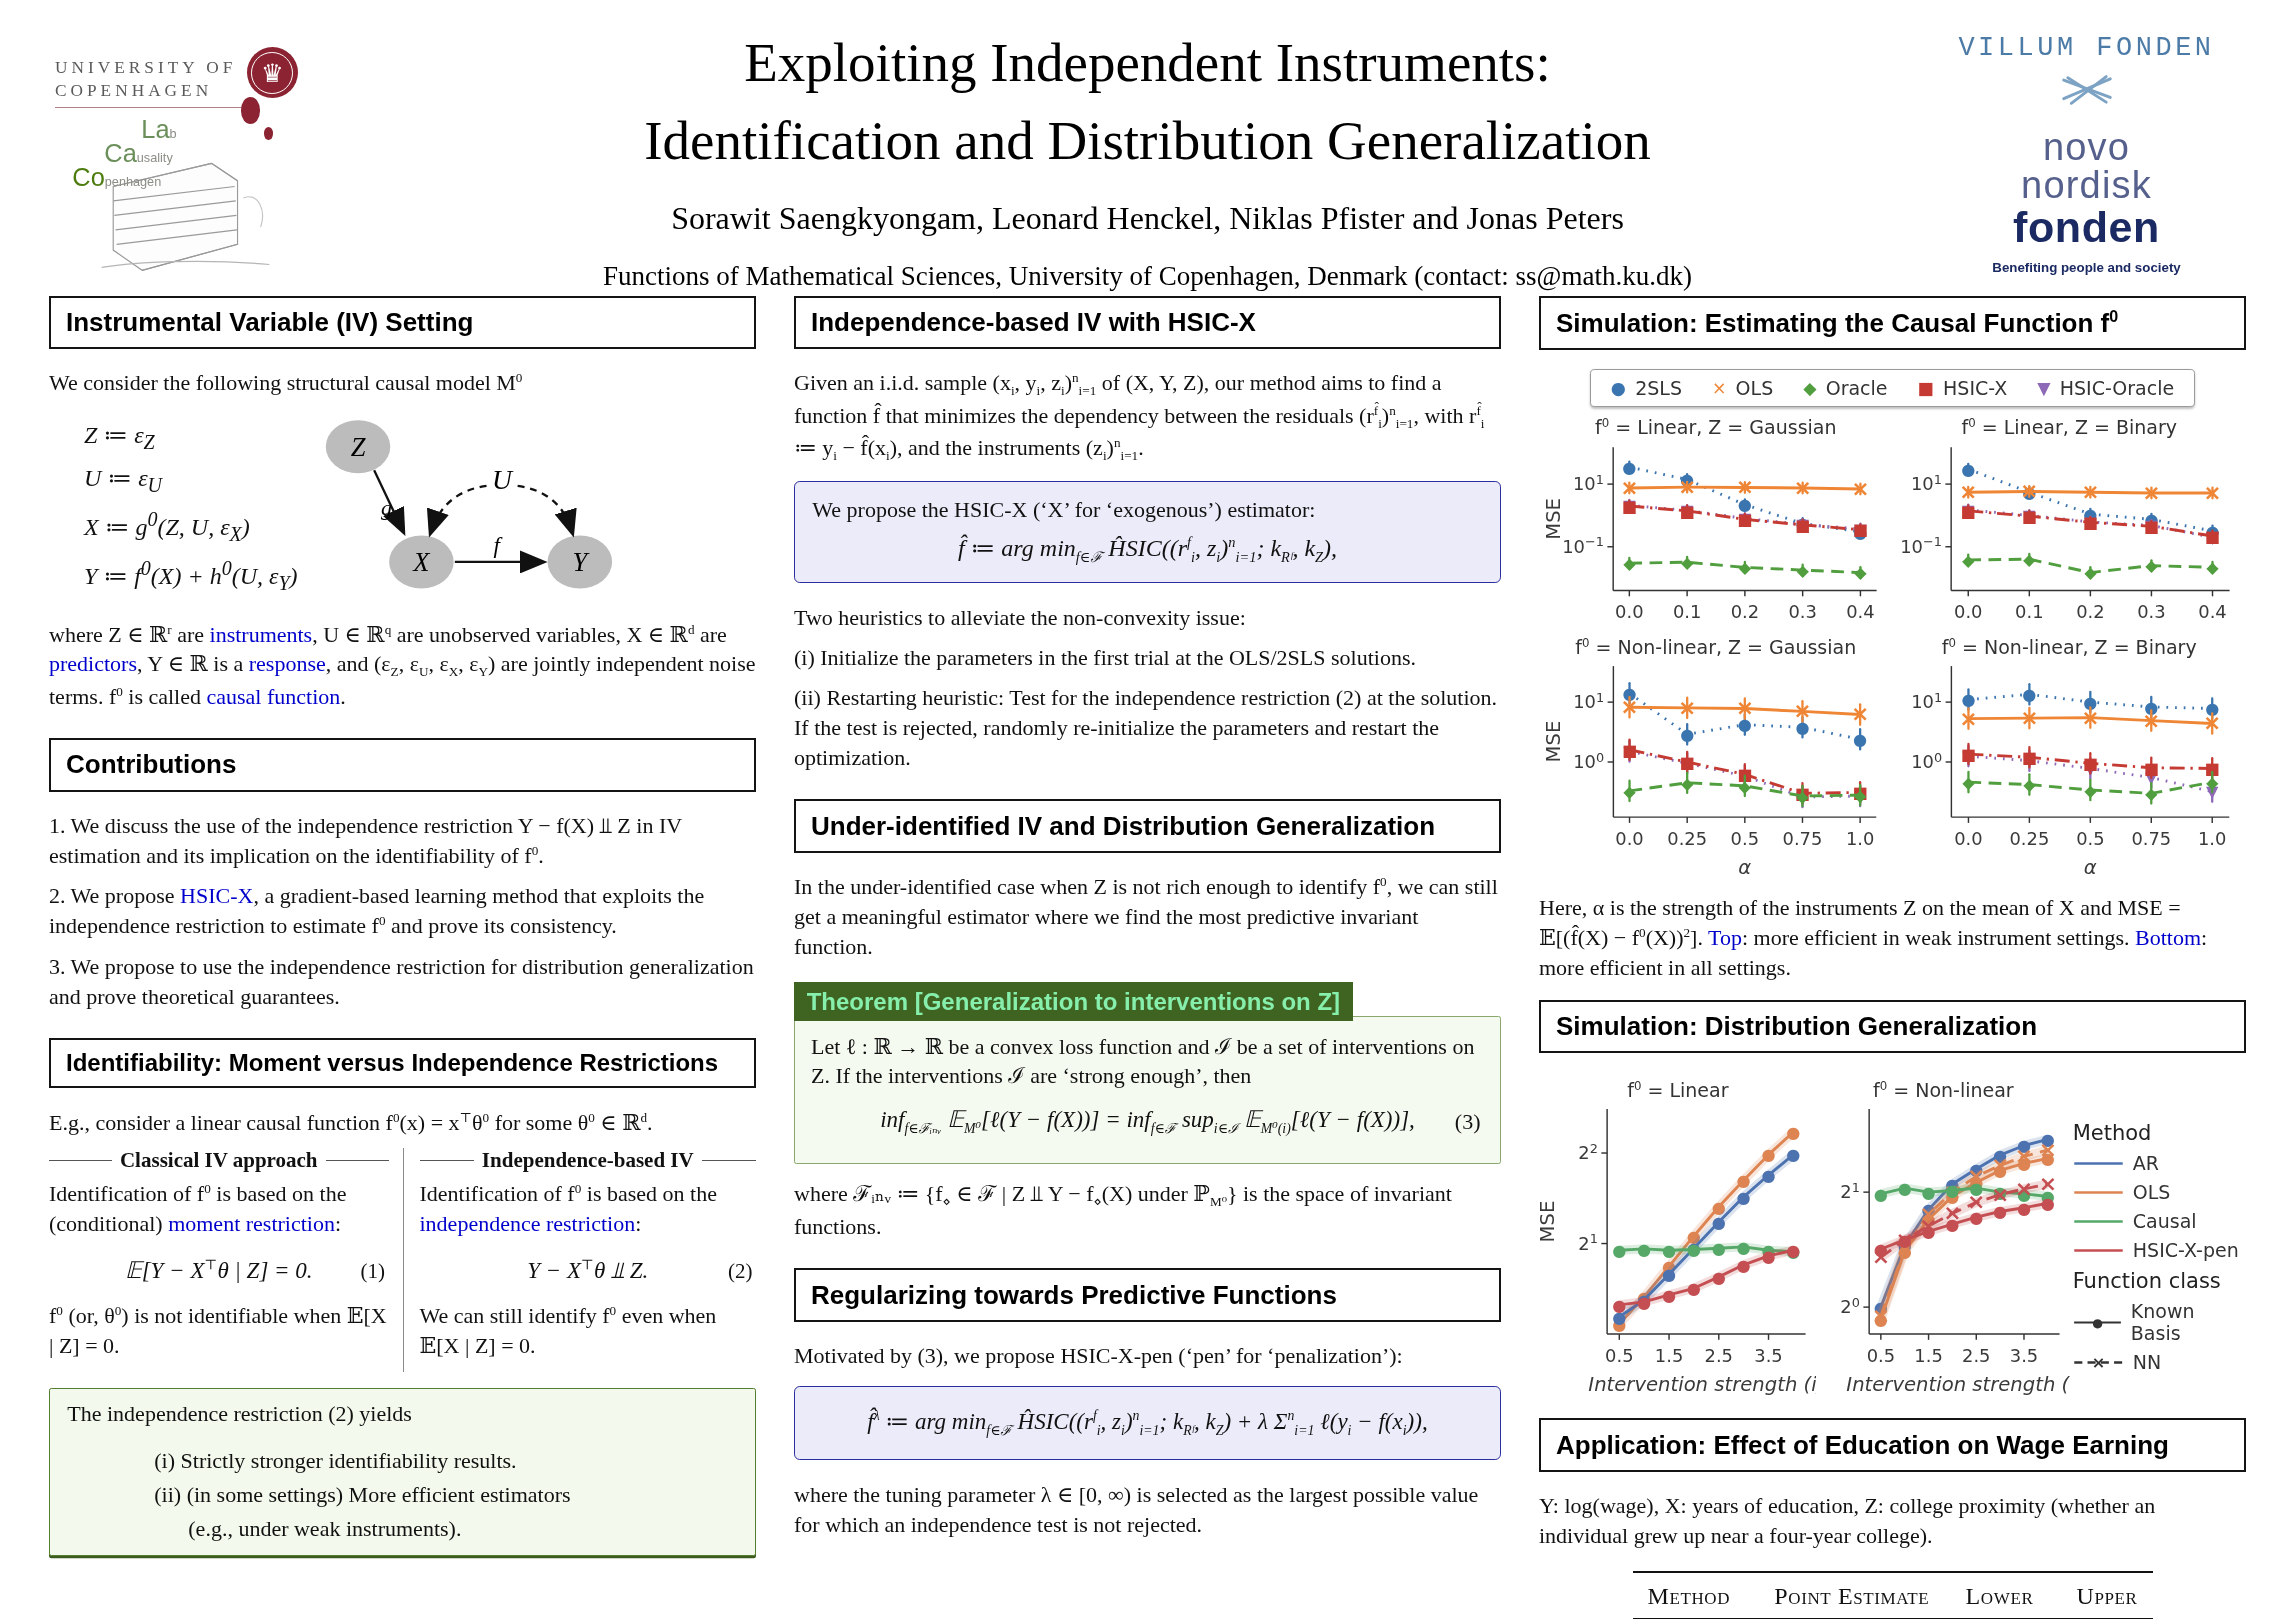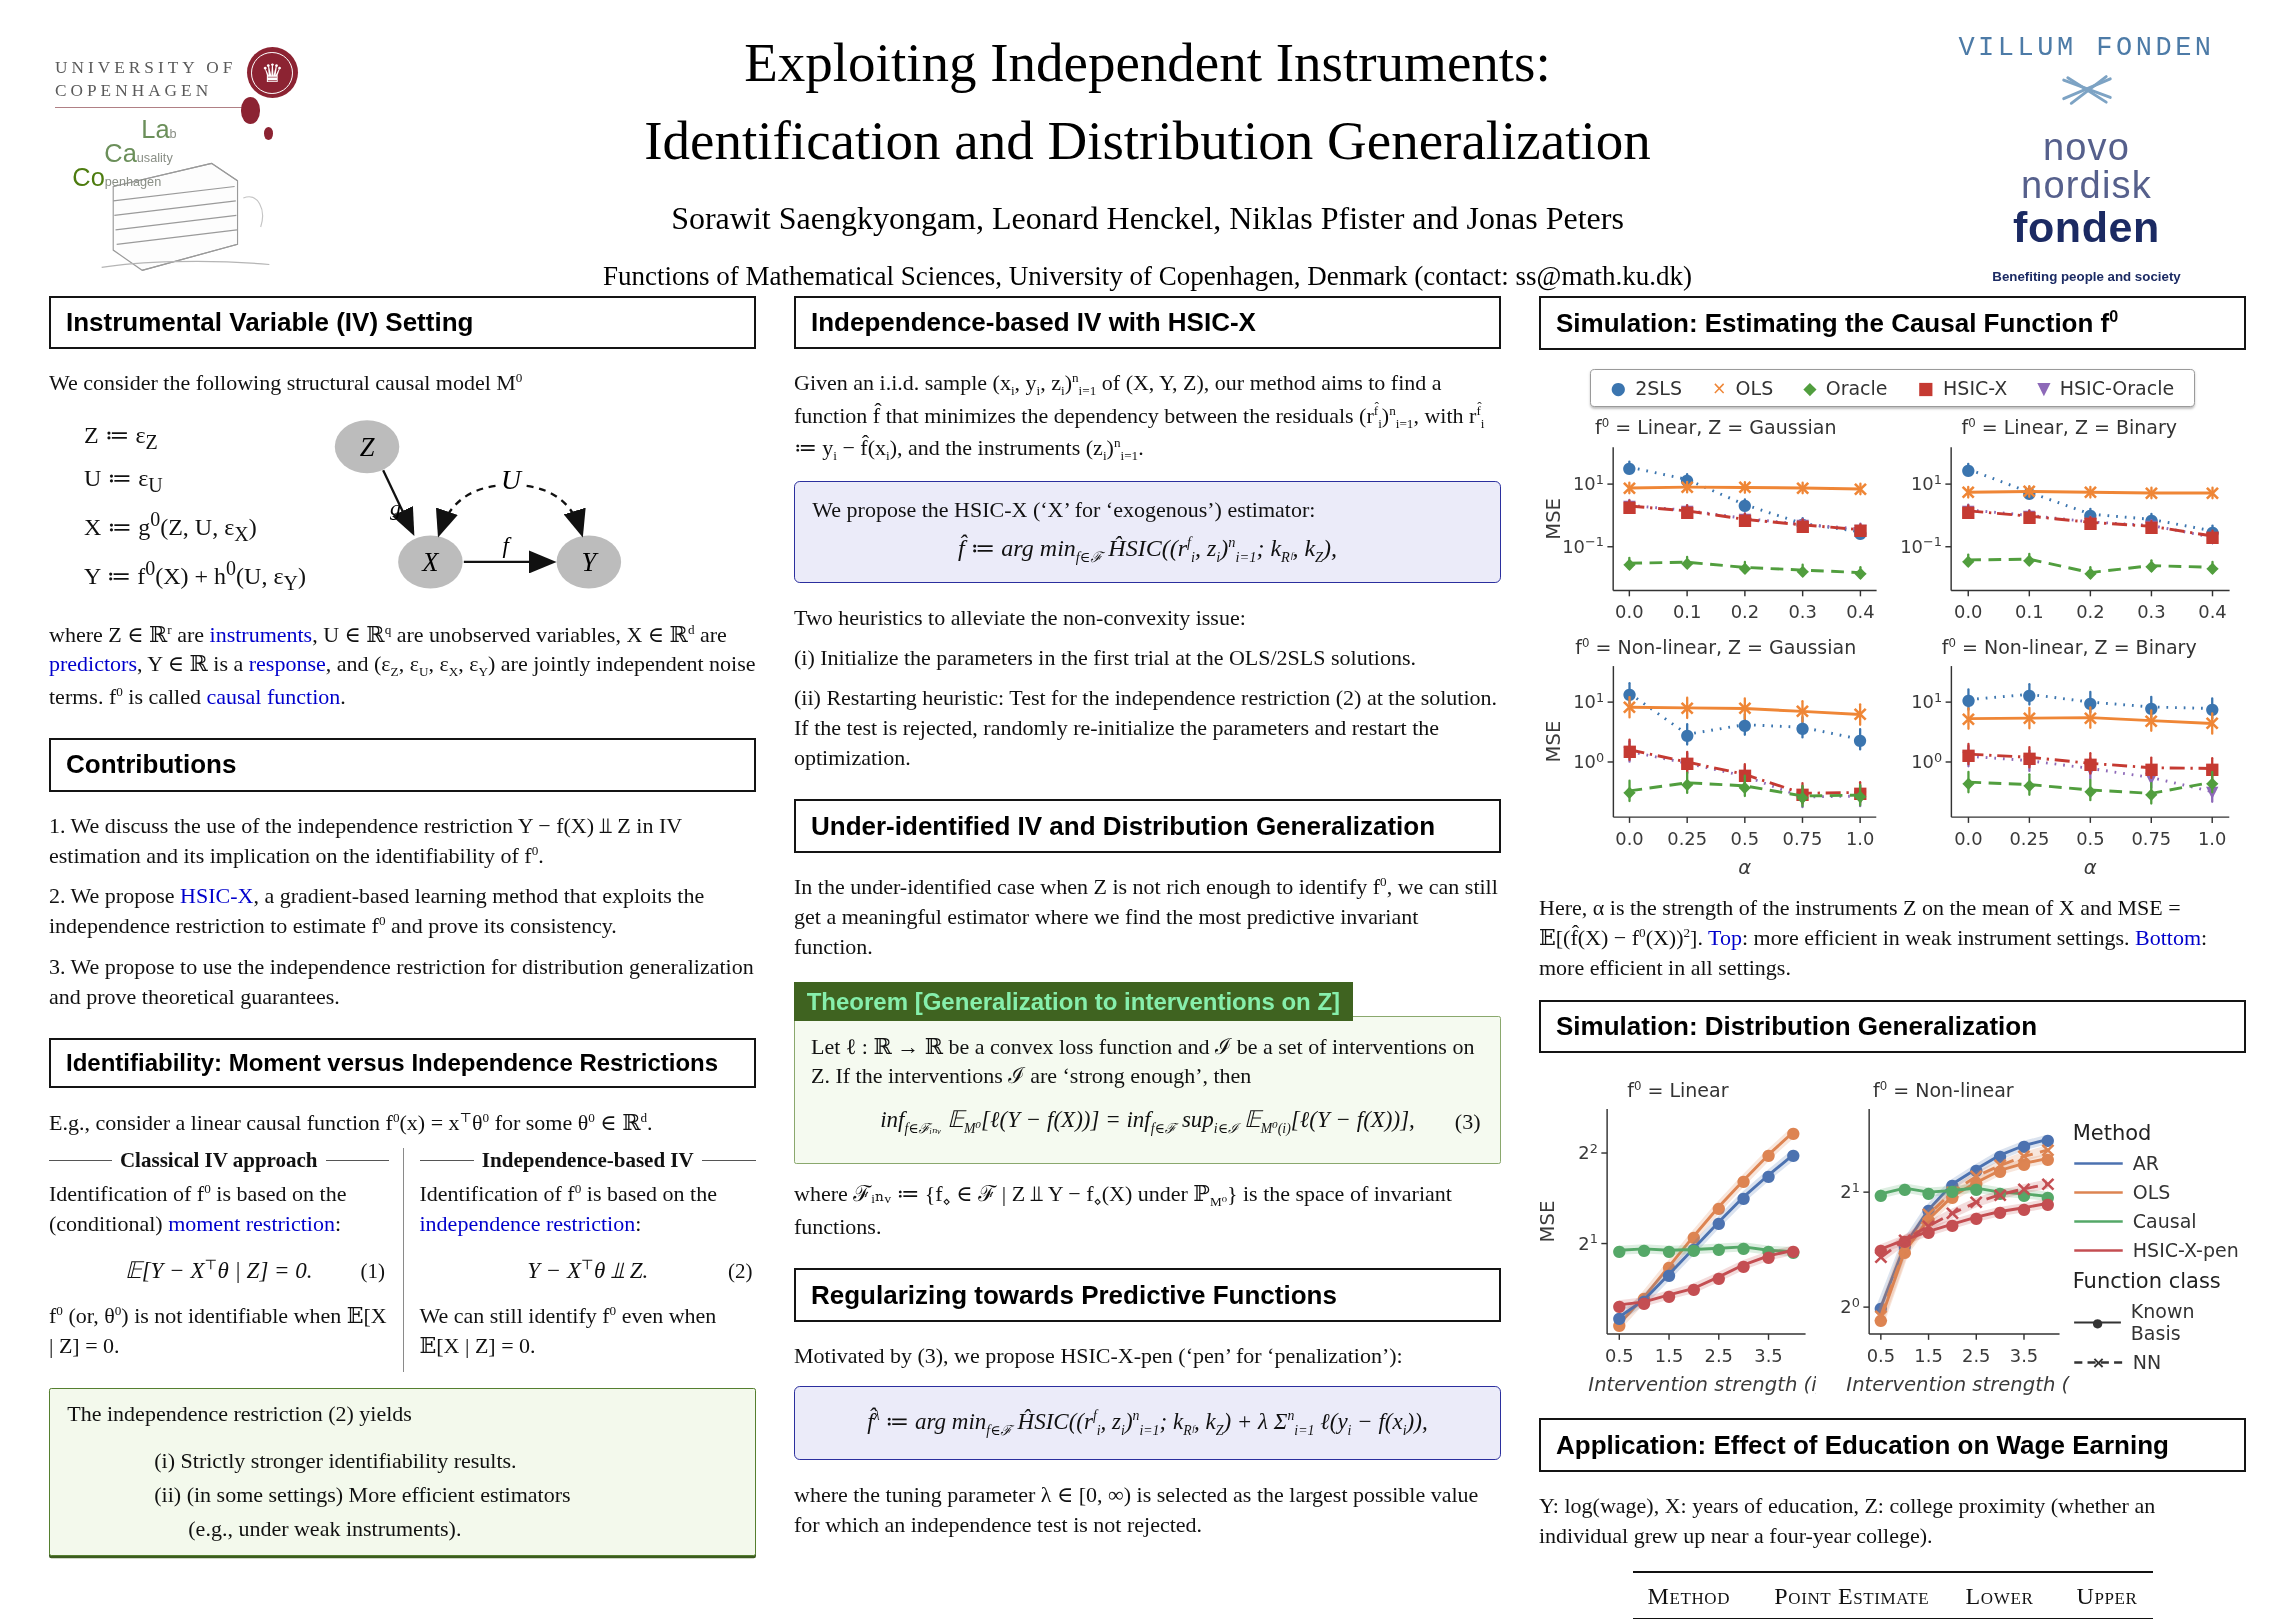--- a/index.html
+++ b/index.html
@@ -30,33 +30,33 @@
   .ptitle{font-size:55px;font-weight:400;line-height:1.42;font-family:"Liberation Serif",serif;color:#000}
   .pauthors{font-size:32px;margin-top:19.6px;color:#000}
   .pdept{font-size:27px;margin-top:24px;color:#000}
 
   .funders{position:absolute;right:64px;top:33px;width:289px;text-align:center}
   .villum{font-family:Liberation Mono, monospace;color:#4d7ba7;font-size:27px;letter-spacing:3.5px}
   .vmark{margin:10.4px auto 2.3px}
   .novo{margin-top:15px;font-family:"Liberation Sans",sans-serif;text-align:center}
   .novo-l1,.novo-l2{font-size:38px;color:#56608c;font-weight:400;line-height:1.02;letter-spacing:1.2px}
   .novo-l3{font-size:43px;color:#1b2a63;font-weight:700;line-height:1.05;letter-spacing:0.6px}
-  .novo-tag{font-size:13.3px;color:#1b2a63;font-weight:700;margin-top:19px}
+  .novo-tag{font-size:13.3px;color:#1b2a63;font-weight:700;margin-top:10px}
 
   
   .columns{display:flex;gap:38px;padding:3.5px 49px 0 49px;flex:1 1 auto}
   .col{width:707px;flex:0 0 auto}
   .box-header{border:2.3px solid #141414;background:#fff;padding:9.2px 15px;margin-bottom:19.6px;font-family:"Liberation Sans",sans-serif;font-weight:700;font-size:26px;color:#000}
   .box-header sup{font-size:0.62em}
   .section{margin-bottom:26.6px}
   .body{font-size:22px;line-height:1.36;margin-bottom:10.4px}
   .body sup,.eq sup{font-size:0.6em}
   .body sub,.eq sub{font-size:0.6em}
   .blue{color:#0000cc}
-  .eqblock{font-size:24px;line-height:1.7;margin:5.8px 0 5.8px 35px}
+  .eqblock{font-size:24px;font-style:italic;line-height:1.7;margin:5.8px 0 5.8px 35px}
   .eqrow{position:relative;text-align:center;font-size:24px;font-style:italic;margin:15px 0}
   .eqrow .eqnum{position:absolute;right:3.5px;top:2.3px;font-style:normal;font-size:22px}
   .scm{display:flex;align-items:center;gap:5.8px;margin:8px 0 14px 0}
   .scm svg{flex:0 0 auto}
 
   .ivgrid{display:grid;grid-template-columns:1fr 1fr;margin-top:5.8px}
   .ivcell{padding-right:14px}
   .ivcell.right{border-left:1.2px solid #8a8a8a;padding-left:16px;padding-right:0}
   .ivhead{display:flex;align-items:center;gap:8px;font-weight:700;font-size:21px;margin-bottom:6px}
   .ivhead .dash{flex:1;border-top:1.7px solid #555;height:0}

